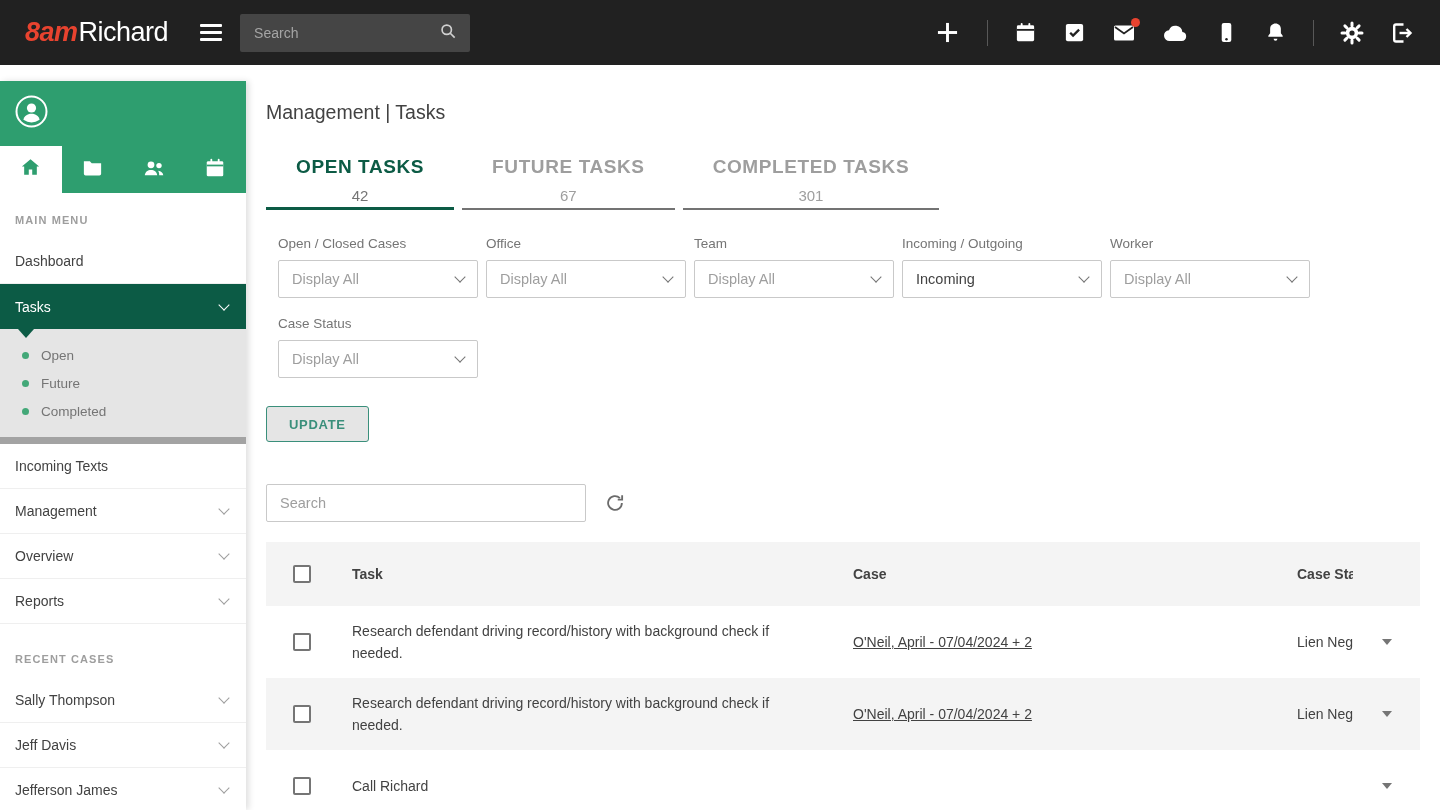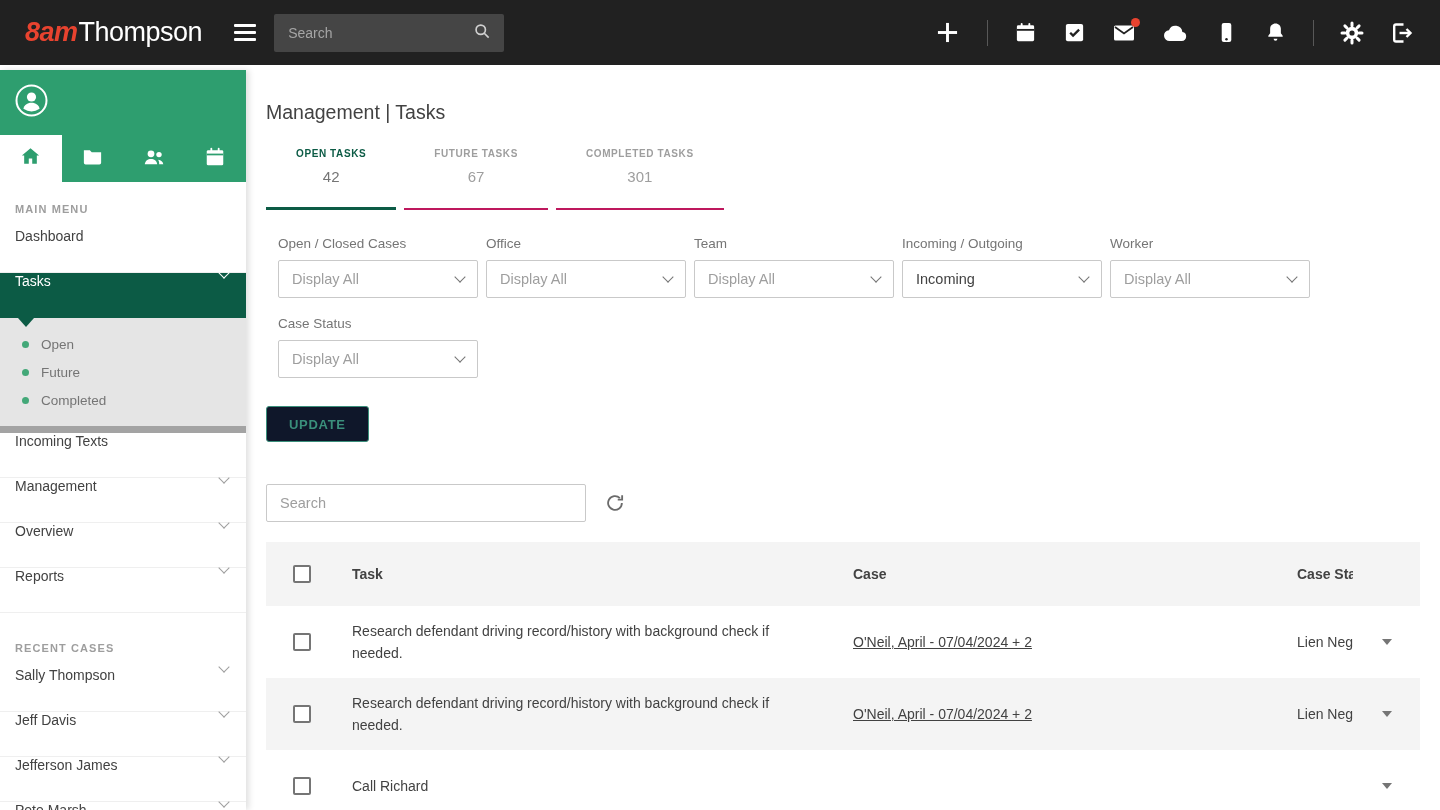--- a/index.html
+++ b/index.html
@@ -16,57 +16,57 @@
   .hamburger span{display:block;height:3px;background:#fff;border-radius:1px;}
   .tb-search{margin-left:18px;width:230px;height:38px;background:#454545;border-radius:2px;display:flex;align-items:center;padding:0 12px;box-sizing:border-box;}
   .tb-search input{flex:1;background:transparent;border:none;outline:none;color:#e0e0e0;font-size:14px;font-family:inherit;}
   .tb-search input::placeholder{color:#a5a5a5;}
   .tb-icons{margin-left:auto;display:flex;align-items:center;gap:26px;}
   .tb-ic{display:flex;align-items:center;justify-content:center;position:relative;}
   .tb-div{width:1px;height:26px;background:#585858;}
   .badge-dot{position:absolute;top:-3px;right:-4px;width:9px;height:9px;border-radius:50%;background:#E8432F;}
 
   
-  .sidebar{position:absolute;top:70px;left:0;width:246px;bottom:0;background:#fff;box-shadow:3px 0 6px rgba(0,0,0,.12);z-index:4;overflow:hidden;}
+  .sidebar{position:absolute;top:81px;left:0;width:246px;bottom:0;background:#fff;box-shadow:3px 0 6px rgba(0,0,0,.12);z-index:4;overflow:hidden;}
   .side-green{height:112px;background:#2E9E6F;position:relative;}
   .avatar{position:absolute;top:14px;left:15px;}
   .icon-row{position:absolute;left:0;right:0;bottom:0;height:47px;display:flex;}
   .icon-cell{flex:1;display:flex;align-items:center;justify-content:center;color:#fff;}
   .icon-cell.active{background:#ffffff;color:#2E9E6F;}
   .section-label{padding:21px 15px 13px 15px;font-size:11px;letter-spacing:1.1px;color:#9e9e9e;font-weight:bold;}
   .section-label.recent{padding-top:29px;}
-  .menu-item{height:45px;display:flex;align-items:flex-start;justify-content:space-between;padding:0 18px 0 15px;font-size:14px;color:#424242;border-bottom:1px solid #efefef;box-sizing:border-box;}
+  .menu-item{height:45px;display:flex;align-items:center;justify-content:space-between;padding:0 18px 0 15px;font-size:14px;color:#424242;border-bottom:1px solid #efefef;box-sizing:border-box;}
   .menu-item.active{background:#0C5B45;color:#fff;border-bottom:none;}
   .submenu{background:#e5e5e5;padding:12px 0 12px;position:relative;border-bottom:7px solid #a3a3a3;}
   .tri{position:absolute;top:0;left:18px;width:0;height:0;border-left:8px solid transparent;border-right:8px solid transparent;border-top:9px solid #0C5B45;}
   .sub-item{height:28px;display:flex;align-items:center;padding-left:22px;gap:12px;font-size:13.5px;color:#757575;}
   .dot{width:7px;height:7px;border-radius:50%;background:#43A878;flex:none;}
   .chev{display:inline-block;width:7px;height:7px;border-right:1.7px solid currentColor;border-bottom:1.7px solid currentColor;transform:rotate(45deg);margin-top:-4px;}
   .chev.gray{color:#9e9e9e;}
 
   
   .main{position:absolute;left:246px;top:65px;right:0;bottom:0;background:#fff;overflow:hidden;padding:0 20px;box-sizing:border-box;}
   .page-title{margin-top:36px;font-size:19.5px;color:#424242;font-weight:500;}
   .tabs{display:flex;gap:8px;margin-top:24px;}
-  .tab{height:62px;padding:0 30px;display:flex;flex-direction:column;align-items:center;border-bottom:2px solid #be185d;box-sizing:border-box;}
-  .tab .t-label{font-size:10px;font-weight:bold;letter-spacing:.6px;color:#9e9e9e;margin-top:0;}
+  .tab{height:62px;padding:0 30px;display:flex;flex-direction:column;align-items:center;border-bottom:2px solid #737373;box-sizing:border-box;}
+  .tab .t-label{font-size:19px;font-weight:bold;letter-spacing:.6px;color:#9e9e9e;margin-top:8px;}
   .tab .t-count{font-size:15px;color:#9e9e9e;margin-top:9px;}
   .tab.active{border-bottom:3px solid #0C5B45;}
   .tab.active .t-label{color:#0C5B45;}
   .tab.active .t-count{color:#757575;}
 
   .filter-row{display:flex;gap:8px;margin-top:26px;margin-left:12px;}
   .filter-row.second{margin-top:18px;}
   .filter{width:200px;}
   .f-label{font-size:13.5px;color:#757575;margin-bottom:9px;}
   .f-box{height:38px;border:1px solid #c9c9c9;border-radius:2px;display:flex;align-items:center;justify-content:space-between;padding:0 13px;box-sizing:border-box;font-size:14.5px;color:#9e9e9e;background:#fff;}
   .f-box .f-value.dark{color:#424242;}
   .f-box .chev{color:#757575;}
 
-  .update-btn{margin-top:28px;height:36px;padding:0 22px;background:#0f172a;border:1px solid #3A8F7B;color:#3A8F7B;font-size:13px;font-weight:bold;letter-spacing:.7px;border-radius:3px;font-family:inherit;display:inline-flex;align-items:center;}
+  .update-btn{margin-top:28px;height:36px;padding:0 22px;background:#e5e5e5;border:1px solid #3A8F7B;color:#3A8F7B;font-size:13px;font-weight:bold;letter-spacing:.7px;border-radius:3px;font-family:inherit;display:inline-flex;align-items:center;}
 
   .list-toolbar{margin-top:42px;display:flex;align-items:center;}
   .list-search{width:320px;height:38px;border:1px solid #c9c9c9;border-radius:2px;padding:0 13px;box-sizing:border-box;font-size:14.5px;color:#555;font-family:inherit;outline:none;}
   .list-search::placeholder{color:#9e9e9e;}
   .refresh{margin-left:18px;display:flex;align-items:center;}
   .toolbar-right{margin-left:auto;display:flex;align-items:center;gap:24px;}
   .new-task-btn{height:34px;padding:0 16px;background:#fff;border:2px solid #0C5B45;color:#0C5B45;font-size:13px;font-weight:bold;letter-spacing:.6px;border-radius:3px;font-family:inherit;display:inline-flex;align-items:center;}
 
   .task-table{margin-top:20px;width:100%;}
   .t-row{display:flex;align-items:center;min-height:72px;font-size:14px;color:#424242;}
@@ -81,21 +81,21 @@
   .case-link{color:#424242;text-decoration:underline;}
 </style>
 </head>
 <body>
 
 <div class="screen" data-interactable="false">
 
   <div class="topbar" data-interactable="false">
     <div class="logo" data-interactable="true">
       <span class="l8" data-interactable="false">8am</span>
-      <span class="lcp" data-interactable="false">Thompson</span>
+      <span class="lcp" data-interactable="false">Richard</span>
     </div>
 
     <div class="hamburger" data-interactable="true">
       <span></span>
         <span></span>
         <span></span>
     </div>
 
     <div class="tb-search" data-interactable="true">
       <input type="text" data-interactable="true" placeholder="Search" style="">

